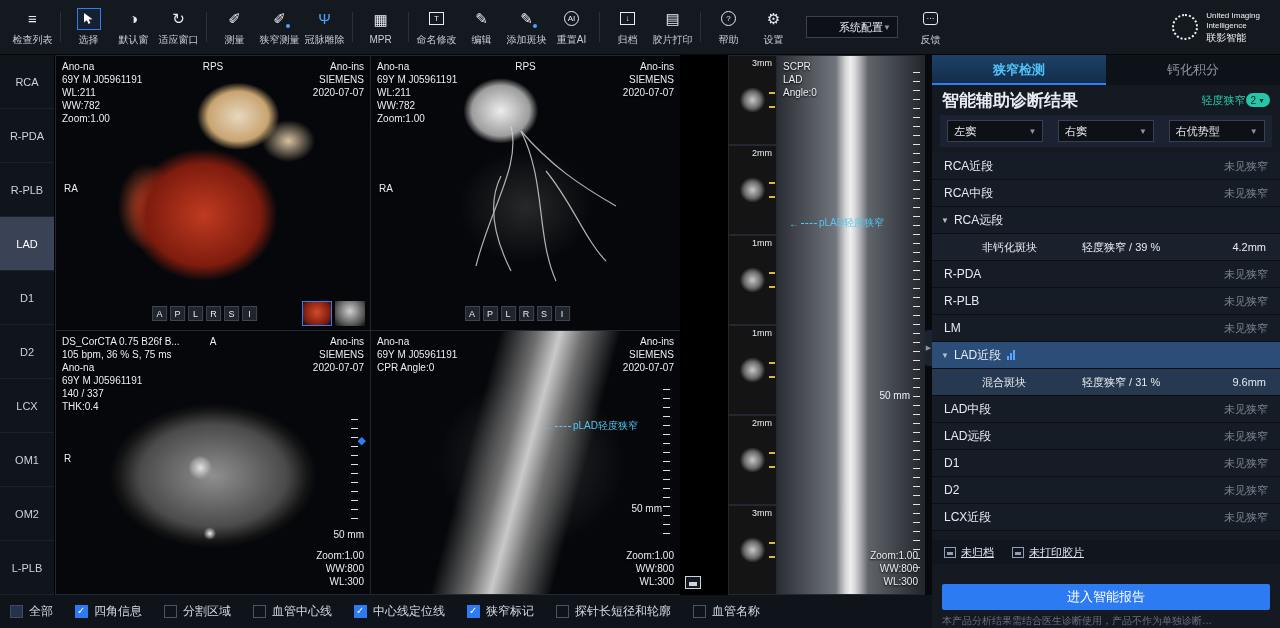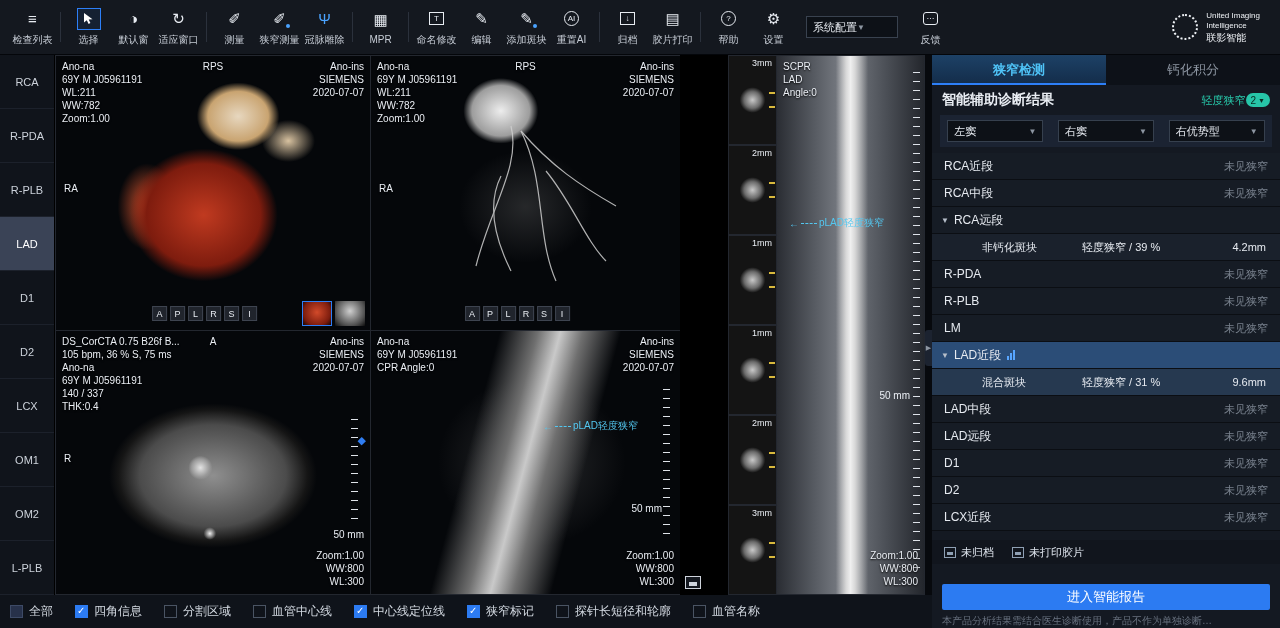--- a/index.html
+++ b/index.html
@@ -18,21 +18,21 @@
   .tb-divider { width:1px; height:30px; background:#2b313c; margin:0 5px; }
   .tool-active-box { border:1px solid #2d7ff7; background:#152132; width:24px; height:22px;
                      display:flex; align-items:center; justify-content:center; }
   .ic-box { width:15px; height:13px; border:1px solid #e8ecf2; display:flex; align-items:center;
             justify-content:center; font-size:8px; color:#e8ecf2; }
   .ic-circle { width:15px; height:15px; border:1px solid #e8ecf2; border-radius:50%; display:flex;
                align-items:center; justify-content:center; font-size:8px; color:#e8ecf2; }
   .dot-accent { position:absolute; right:1px; bottom:2px; width:4px; height:4px; border-radius:50%;
                 background:#4aa3ff; }
   .blue-ic { color:#4aa3ff; }
-  .tb-select { display:flex; align-items:center; justify-content:flex-start; width:92px; height:22px;
+  .tb-select { display:flex; align-items:center; justify-content:flex-end; width:92px; height:22px;
                background:#0d1117; border:1px solid #39424f; padding:0 6px; font-size:11px; color:#e6eaf0;
                margin:0 10px; cursor:pointer; }
   .caret-sm { font-size:8px; color:#8d96a2; }
   .brand { margin-left:auto; display:flex; align-items:center; gap:8px; padding-right:10px; }
   .brand-mark { width:26px; height:26px; border:2px dotted #eef1f5; border-radius:50%; }
   .brand-text { display:flex; flex-direction:column; line-height:10px; }
   .brand-en { font-size:8px; color:#eef1f5; }
   .brand-cn { font-size:10px; color:#eef1f5; margin-top:2px; }
 
   
@@ -110,21 +110,21 @@
                      color:#8d96a2; font-size:7px; cursor:pointer; }
 
   
   .right-panel { position:absolute; left:932px; top:55px; width:348px; height:573px; background:#141922;
                  display:flex; flex-direction:column; }
   .rp-tabs { display:flex; height:30px; background:#0d1118; flex:none; }
   .rp-tab { flex:1; display:flex; align-items:center; justify-content:center; font-size:13px; color:#8d96a2; cursor:pointer; }
   .rp-tab.active { background:linear-gradient(180deg,#1d4166,#132c49); color:#4fc3f7; font-weight:bold;
                    box-shadow:inset 0 -2px 0 #2d7ff7; }
   .rp-section { height:30px; display:flex; align-items:center; justify-content:space-between; padding:0 10px; flex:none; }
-  .rp-section-title { font-size:14px; font-weight:bold; color:#e9edf3; }
+  .rp-section-title { font-size:17px; font-weight:bold; color:#e9edf3; }
   .badge { display:flex; align-items:center; color:#27c5a8; font-size:11px; cursor:pointer; }
   .badge-pill { min-width:24px; height:14px; border-radius:8px; background:#27c5a8; color:#0a2b22; font-size:10px;
                 display:flex; align-items:center; justify-content:center; gap:2px; padding:0 5px; }
   .badge-pill .caret-sm { color:#0a2b22; font-size:7px; }
   .origin { margin:0 8px 6px; flex:none; }
   .origin-headers { display:flex; background:#233355; height:24px; }
   .origin-h { flex:1; font-size:11px; color:#dfe5ee; display:flex; align-items:center; justify-content:center; }
   .origin-values { display:flex; background:#1b2332; height:32px; align-items:center; }
   .origin-v { flex:1; display:flex; justify-content:center; }
   .select { width:96px; height:22px; background:#0d1117; border:1px solid #36404e; display:flex; align-items:center;
@@ -142,21 +142,21 @@
   .rp-row.plaque.active { background:#263950; }
   .row-stenosis { position:absolute; left:150px; top:50%; transform:translateY(-50%); font-size:11px; }
   .row-length:not(:empty) { margin-left:auto; padding-right:14px; font-size:11px; }
   .row-status:not(:empty) { margin-left:auto; padding-right:12px; color:#78818d; font-size:11px; }
   .bars-icon { display:none; }
   .rp-row.bars .bars-icon { display:inline-flex; align-items:flex-end; gap:1px; margin-left:6px; }
   .bars-icon i { display:block; width:2px; background:#58a6ff; }
   .bars-icon i:nth-child(1){height:4px;} .bars-icon i:nth-child(2){height:7px;} .bars-icon i:nth-child(3){height:10px;}
   .rp-status { height:24px; display:flex; align-items:center; gap:18px; padding:0 12px; font-size:11px;
                color:#dfe5ee; background:#11151d; flex:none; }
-  .status-item { display:flex; align-items:center; cursor:pointer; }
+  .status-item { display:flex; align-items:center; cursor:pointer;text-decoration:underline; }
   .mini-ic { width:12px; height:11px; border:1px solid #8fa0b4; position:relative; margin-right:5px; }
   .mini-ic::after { content:""; position:absolute; left:2px; right:2px; bottom:2px; height:3px; background:#8fa0b4; }
   .report-btn { margin:20px 10px 4px; height:26px; background:#2c7bf2; border-radius:2px; display:flex;
                 align-items:center; justify-content:center; font-size:13px; color:#fff; cursor:pointer; flex:none; }
   .disclaimer { padding:0 10px; font-size:10px; color:#68717f; white-space:nowrap; overflow:hidden;
                 text-overflow:ellipsis; flex:none; }
 
   
   .bottom-bar { position:absolute; left:0; top:595px; width:932px; height:33px; background:#0f131a;
                 display:flex; align-items:center; gap:22px; padding-left:10px; }

